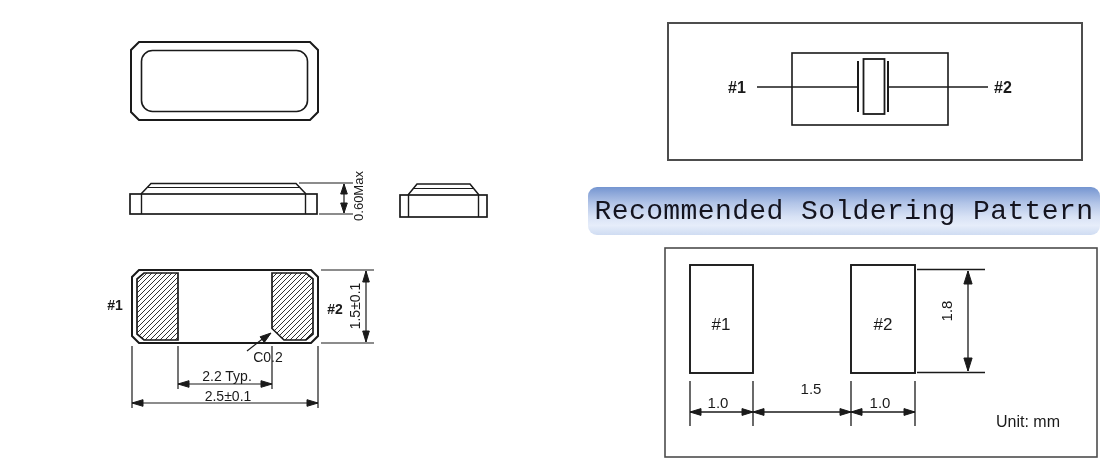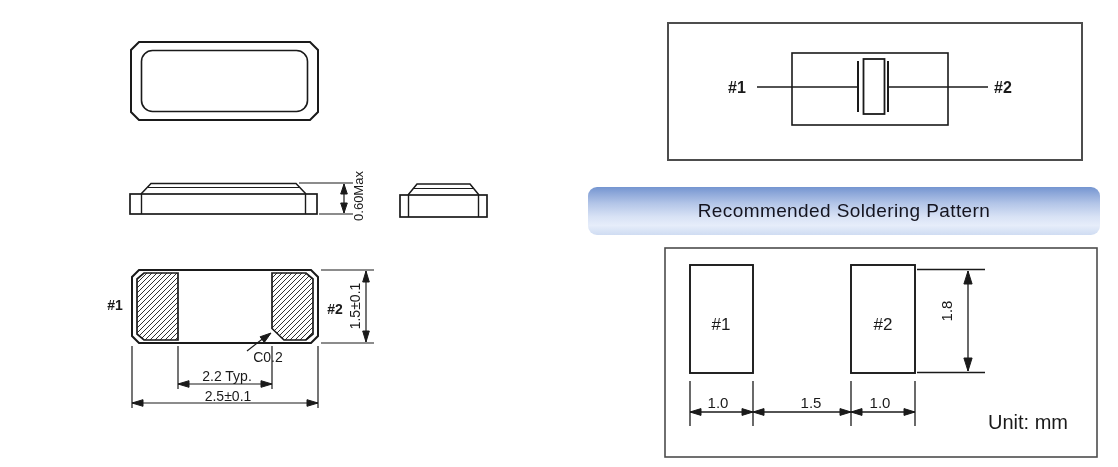--- a/index.html
+++ b/index.html
@@ -9,28 +9,28 @@
   }
   #lineart{position:absolute;left:0;top:0;}
   .lbl{position:absolute;transform:translate(-50%,-50%);white-space:nowrap;color:#1a1a1a;}
   .lbl.rot{transform:translate(-50%,-50%) rotate(-90deg);}
   .dim{font-size:14px;}
   .dim-sm{font-size:13px;}
   .pin{font-size:14px;font-weight:700;}
   .pin-lg{font-size:16px;font-weight:700;}
   .pad-lbl{font-size:17px;}
   .meas{font-size:15px;}
-  .unit{font-size:20px;}
+  .unit{font-size:16px;}
   #header-bar{
     position:absolute;left:588px;top:187px;width:512px;height:48px;
     border-radius:9px;
     background:linear-gradient(180deg,#7495d0 0%,#8fa9da 14%,#b4c6e8 35%,#d8e2f5 62%,#e6edfa 80%,#cfdcf2 100%);
     display:flex;align-items:center;justify-content:center;
   }
-  #header-bar span{font-size:19px;letter-spacing:0.4px;color:#14141f;}
+  #header-bar span{font-size:28px;letter-spacing:0.4px;color:#14141f;font-family:Liberation Mono, monospace;}
 </style>
 </head>
 <body>
 
 <div id="stage">
 
   <svg id="lineart" width="1118" height="467" viewBox="0 0 1118 467">
     <defs>
       <pattern id="hatch" patternUnits="userSpaceOnUse" width="5" height="5">
         <path d="M0,5 L5,0" stroke="#1a1a1a" stroke-width="0.9"></path>
@@ -154,18 +154,18 @@
   <span class="lbl pin-lg" style="left:737px;top:88px;">#1</span>
   <span class="lbl pin-lg" style="left:1003px;top:88px;">#2</span>
 
   <div id="header-bar">
     <span>Recommended Soldering Pattern</span>
   </div>
 
   <span class="lbl pad-lbl" style="left:721px;top:325px;">#1</span>
   <span class="lbl pad-lbl" style="left:883px;top:325px;">#2</span>
   <span class="lbl meas" style="left:718px;top:402px;">1.0</span>
-  <span class="lbl meas" style="left:811px;top:402px;">1.5</span>
+  <span class="lbl meas" style="left:811px;top:388px;">1.5</span>
   <span class="lbl meas" style="left:880px;top:402px;">1.0</span>
   <span class="lbl rot meas" style="left:946px;top:311px;">1.8</span>
   <span class="lbl unit" style="left:1028px;top:422px;">Unit: mm</span>
 
 </div>
 
 </body></html>

